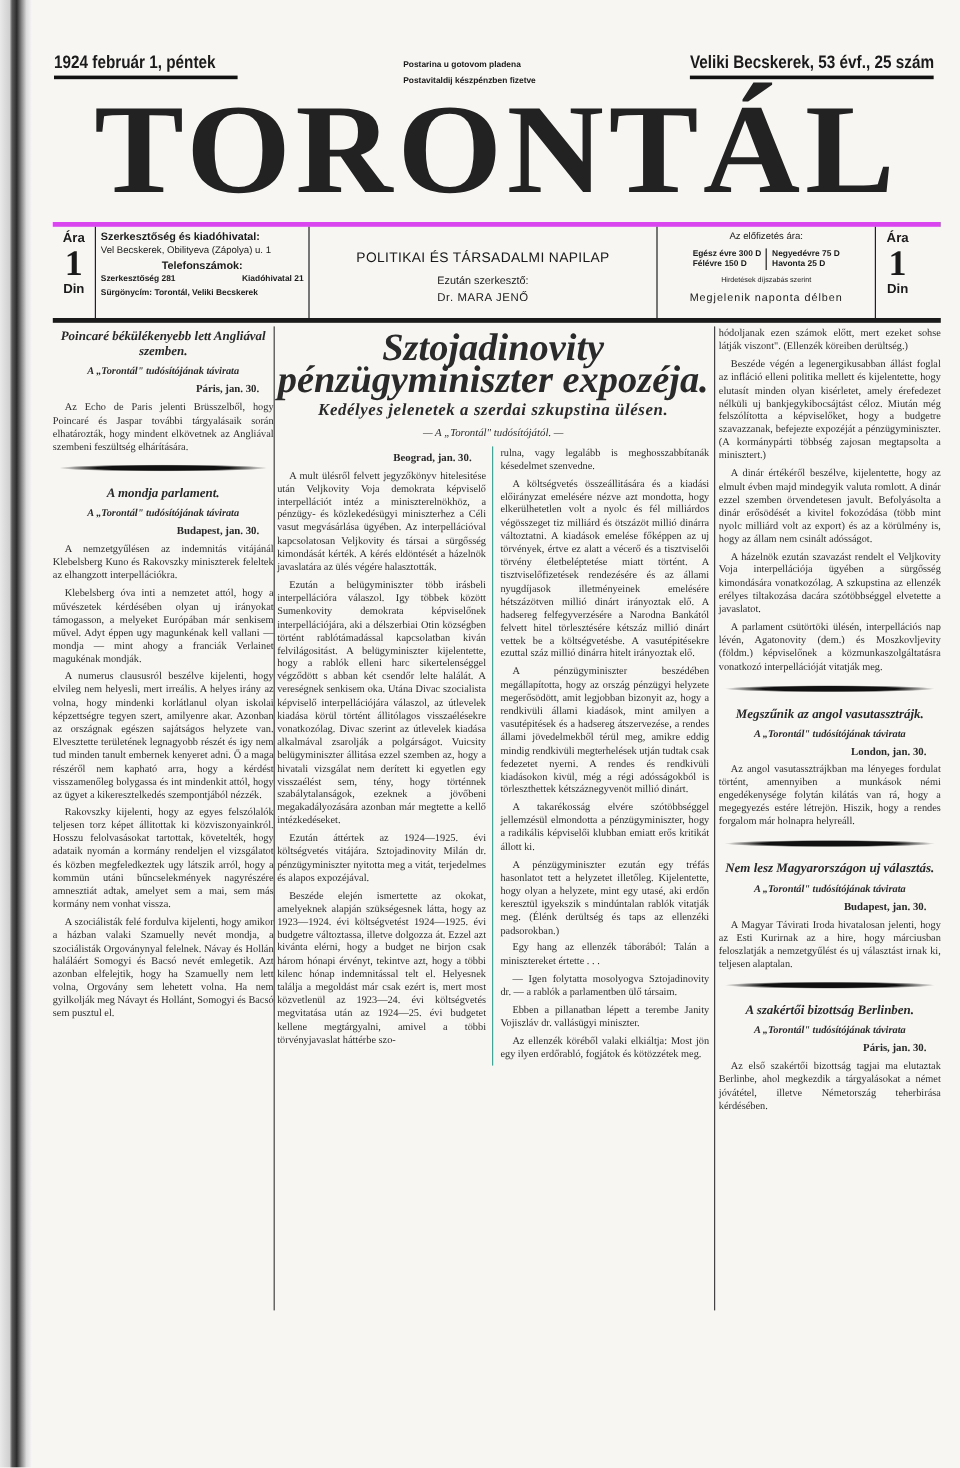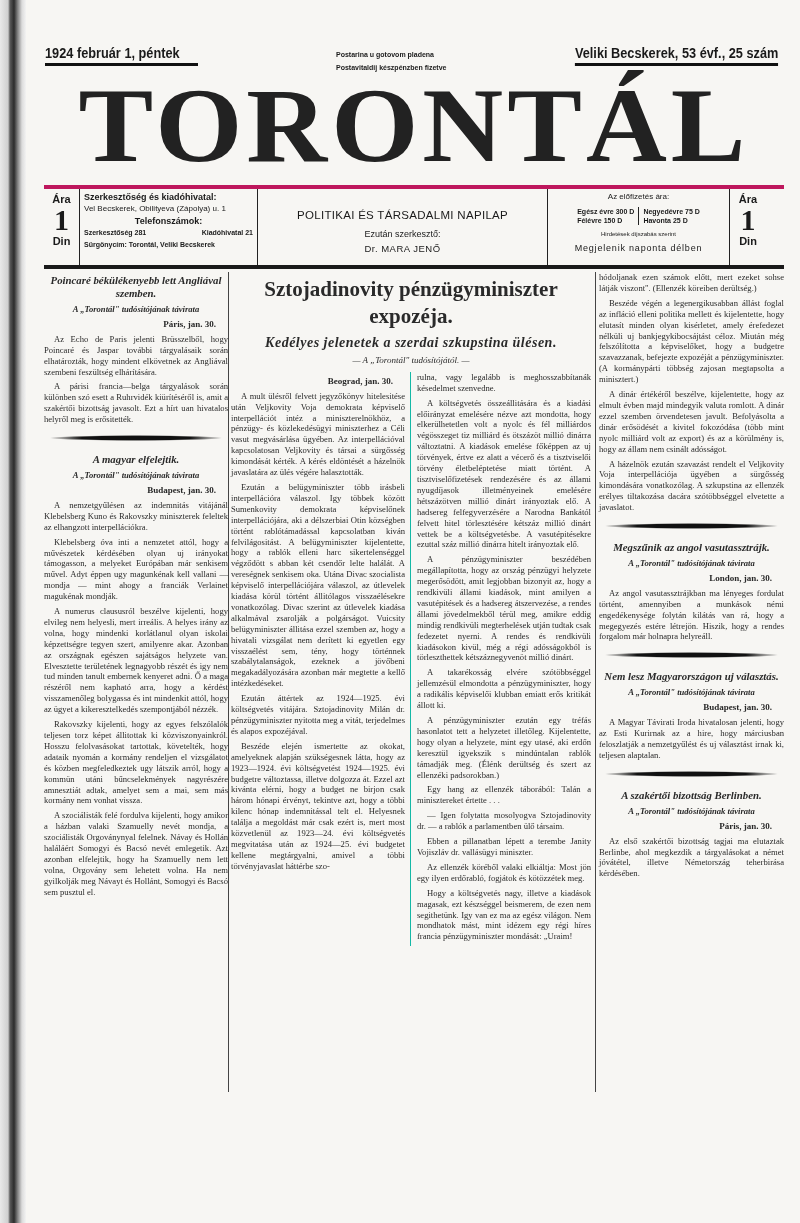--- a/index.html
+++ b/index.html
@@ -37,21 +37,21 @@
     
     .title {
       position: absolute; top: 70px; left: 20px; width: 700px; text-align: center;
       font-family: "Liberation Serif", serif; font-size: 112px; font-weight: bold;
       letter-spacing: 4px; line-height: 110px; color: #222;
       transform: scaleY(0.95);
     }
     
     .infobox {
       position: absolute; top: 185px; left: 0; width: 740px; height: 76px;
-      border-top: 4px solid #be185d; border-bottom: 4px solid #1a1a1a;
+      border-top: 4px solid #d946ef; border-bottom: 4px solid #1a1a1a;
       display: flex; font-family: "Liberation Sans", sans-serif;
     }
     .ib-cell { border-right: 1px solid #222; box-sizing: border-box; padding: 2px 4px; }
     .ib-cell:last-child { border-right: none; }
     .price { width: 36px; text-align: center; font-weight: bold; }
     .price .ara { font-size: 11px; margin-top: 2px; }
     .price .num { font-size: 30px; line-height: 30px; font-family: "Liberation Serif", serif; }
     .price .din { font-size: 11px; }
     .office { width: 178px; font-size: 8px; line-height: 12px; }
     .office .b { font-weight: bold; font-size: 9px; }
@@ -80,21 +80,21 @@
     .vr3 { left: 551px; }
     .art-title { font-weight: bold; font-style: italic; text-align: center; font-size: 10.8px; line-height: 13px; margin-top: 2px; }
     .art-source { font-style: italic; text-align: center; font-size: 8.6px; margin-top: 4px; font-weight: bold; }
     .dateline { text-align: right; font-weight: bold; font-size: 9px; margin: 4px 12px 4px 0; }
     .para { text-indent: 10px; margin: 0 0 4px 0; }
     .divider {
       height: 6px; margin: 10px 4px 12px 4px;
       background: radial-gradient(ellipse at center, #111 0%, #111 45%, transparent 70%);
       border-radius: 50%;
     }
-    .big-title { font-weight: bold; text-align: center; font-size: 21px; line-height: 27px; margin-top: 4px; }
+    .big-title { font-style: italic; font-weight: bold; text-align: center; font-size: 32px; line-height: 27px; margin-top: 4px; }
     .sub-title { font-style: italic; font-weight: bold; text-align: center; font-size: 14px; margin-top: 8px; letter-spacing: 0.5px; }
     .byline { text-align: center; font-style: italic; font-size: 9px; margin-top: 6px; }
     .twocol { display: flex; justify-content: space-between; margin-top: 6px; }
     .twocol .sub-col { width: 174px; }
     .twocol .sub-col + .sub-col { border-left: 1px solid #14b8a6; padding-left: 6px; width: 174px; }
   </style>
 </head>
 <body>
 
 <div class="binding-edge"></div>
@@ -158,25 +158,24 @@
   <div class="col-area">
     <div class="vrule vr1"></div>
     <div class="vrule vr3"></div>
 
     <div class="column c1">
       <div>
         <div class="art-title">Poincaré békülékenyebb lett Angliával szemben.</div>
         <div class="art-source">A „Torontál" tudósítójának távirata</div>
         <div class="dateline">Páris, jan. 30.</div>
         <p class="para">Az Echo de Paris jelenti Brüsszelből, hogy Poincaré és Jaspar további tárgyalásaik során elhatározták, hogy mindent elkövetnek az Angliával szembeni feszültség elhárítására.</p>
-        <p class="para">A párisi francia—belga tárgyalások során különben szó esett a Ruhrvidék kiürítéséről is, amit a szakértői bizottság javasolt. Ezt a hírt uan hivatalos helyről meg is erősitették.</p>
-      </div>
-      <div class="divider"></div>
-      <div>
-        <div class="art-title">A magyar elfelejtik.</div>
+      </div>
+      <div class="divider"></div>
+      <div>
+        <div class="art-title">A mondja parlament.</div>
         <div class="art-source">A „Torontál" tudósítójának távirata</div>
         <div class="dateline">Budapest, jan. 30.</div>
         <p class="para">A nemzetgyűlésen az indemnitás vitájánál Klebelsberg Kuno és Rakovszky miniszterek feleltek az elhangzott interpellációkra.</p>
         <p class="para">Klebelsberg óva inti a nemzetet attól, hogy a művészetek kérdésében olyan uj irányokat támogasson, a melyeket Európában már senkisem művel. Adyt éppen ugy magunkénak kell vallani — mondja — mint ahogy a franciák Verlainet magukénak mondják.</p>
         <p class="para">A numerus claususról beszélve kijelenti, hogy elvileg nem helyesli, mert irreális. A helyes irány az volna, hogy mindenki korlátlanul olyan iskolai képzettségre tegyen szert, amilyenre akar. Azonban az országnak egészen sajátságos helyzete van. Elvesztette területének legnagyobb részét és igy nem tud minden tanult embernek kenyeret adni. Ő a maga részéről nem kapható arra, hogy a kérdést visszamenőleg bolygassa és int mindenkit attól, hogy az ügyet a kikeresztelkedés szempontjából nézzék.</p>
         <p class="para">Rakovszky kijelenti, hogy az egyes felszólalók teljesen torz képet állitottak ki közviszonyainkról. Hosszu felolvasásokat tartottak, követelték, hogy adataik nyomán a kormány rendeljen el vizsgálatot és közben megfeledkeztek ugy látszik arról, hogy a kommün utáni bűncselekmények nagyrészére amnesztiát adtak, amelyet sem a mai, sem más kormány nem vonhat vissza.</p>
         <p class="para">A szociálisták felé fordulva kijelenti, hogy amikor a házban valaki Szamuelly nevét mondja, a szociálisták Orgoványnyal felelnek. Návay és Hollán haláláért Somogyi és Bacsó nevét emlegetik. Azt azonban elfelejtik, hogy ha Szamuelly nem lett volna, Orgovány sem lehetett volna. Ha nem gyilkolják meg Návayt és Hollánt, Somogyi és Bacsó sem pusztul el.</p>
       </div>
     </div>
 
@@ -190,36 +189,36 @@
           <p class="para">A mult ülésről felvett jegyzőkönyv hitelesitése után Veljkovity Voja demokrata képviselő interpellációt intéz a miniszterelnökhöz, a pénzügy- és közlekedésügyi miniszterhez a Céli vasut megvásárlása ügyében. Az interpellációval kapcsolatosan Veljkovity és társai a sürgősség kimondását kérték. A kérés eldöntését a házelnök javaslatára az ülés végére halasztották.</p>
           <p class="para">Ezután a belügyminiszter több irásbeli interpellációra válaszol. Igy többek között Sumenkovity demokrata képviselőnek interpellációjára, aki a délszerbiai Otin községben történt rablótámadással kapcsolatban kiván felvilágositást. A belügyminiszter kijelentette, hogy a rablók elleni harc sikertelenséggel végződött s abban két csendőr lelte halálát. A vereségnek senkisem oka. Utána Divac szocialista képviselő interpellációjára válaszol, az útlevelek kiadása körül történt állitólagos visszaélésekre vonatkozólag. Divac szerint az útlevelek kiadása alkalmával zsarolják a polgárságot. Vuicsity belügyminiszter állitása ezzel szemben az, hogy a hivatali vizsgálat nem derített ki egyetlen egy visszaélést sem, tény, hogy történnek szabálytalanságok, ezeknek a jövőbeni megakadályozására azonban már megtette a kellő intézkedéseket.</p>
           <p class="para">Ezután áttértek az 1924—1925. évi költségvetés vitájára. Sztojadinovity Milán dr. pénzügyminiszter nyitotta meg a vitát, terjedelmes és alapos expozéjával.</p>
           <p class="para">Beszéde elején ismertette az okokat, amelyeknek alapján szükségesnek látta, hogy az 1923—1924. évi költségvetést 1924—1925. évi budgetre változtassa, illetve dolgozza át. Ezzel azt kivánta elérni, hogy a budget ne birjon csak három hónapi érvényt, tekintve azt, hogy a többi kilenc hónap indemnitással telt el. Helyesnek találja a megoldást már csak ezért is, mert most közvetlenül az 1923—24. évi költségvetés megvitatása után az 1924—25. évi budgetet kellene megtárgyalni, amivel a többi törvényjavaslat háttérbe szo-</p>
         </div>
         <div class="sub-col">
           <p class="para" style="text-indent:0">rulna, vagy legalább is meghosszabbítanák késedelmet szenvedne.</p>
           <p class="para">A költségvetés összeállitására és a kiadási előirányzat emelésére nézve azt mondotta, hogy elkerülhetetlen volt a nyolc és fél milliárdos végösszeget tiz milliárd és ötszázöt millió dinárra változtatni. A kiadások emelése főképpen az uj törvények, értve ez alatt a vécerő és a tisztviselői törvény életbeléptetése miatt történt. A tisztviselőfizetések rendezésére és az állami nyugdíjasok illetményeinek emelésére hétszázötven millió dinárt irányoztak elő. A hadsereg felfegyverzésére a Narodna Bankától felvett hitel törlesztésére kétszáz millió dinárt vettek be a költségvetésbe. A vasutépitésekre ezuttal száz millió dinárra hitelt irányoztak elő.</p>
           <p class="para">A pénzügyminiszter beszédében megállapította, hogy az ország pénzügyi helyzete megerősödött, amit legjobban bizonyit az, hogy a rendkivüli állami kiadások, mint amilyen a vasutépitések és a hadsereg átszervezése, a rendes állami jövedelmekből térül meg, amikre eddig mindig rendkivüli megterhelések utján tudtak csak fedezetet nyerni. A rendes és rendkivüli kiadásokon kivül, még a régi adósságokból is törleszthettek kétszáznegyvenöt millió dinárt.</p>
           <p class="para">A takarékosság elvére szótöbbséggel jellemzésül elmondotta a pénzügyminiszter, hogy a radikális képviselői klubban emiatt erős kritikát állott ki.</p>
-          <p class="para">A pénzügyminiszter ezután egy tréfás hasonlatot tett a helyzetet illetőleg. Kijelentette, hogy olyan a helyzete, mint egy utasé, aki erdőn keresztül igyekszik s mindúntalan rablók támadják meg. (Élénk derültség és szert az ellenzéki padsorokban.)</p>
+          <p class="para">A pénzügyminiszter ezután egy tréfás hasonlatot tett a helyzetet illetőleg. Kijelentette, hogy olyan a helyzete, mint egy utasé, aki erdőn keresztül igyekszik s mindúntalan rablók vitatják meg. (Élénk derültség és taps az ellenzéki padsorokban.)</p>
           <p class="para">Egy hang az ellenzék táborából: Talán a minisztereket értette . . .</p>
           <p class="para">— Igen folytatta mosolyogva Sztojadinovity dr. — a rablók a parlamentben ülő társaim.</p>
           <p class="para">Ebben a pillanatban lépett a terembe Janity Vojiszláv dr. vallásügyi miniszter.</p>
           <p class="para">Az ellenzék köréből valaki elkiáltja: Most jön egy ilyen erdőrabló, fogjátok és kötözzétek meg.</p>
-          <p class="para">Hogy a költségvetés nagy, illetve a kiadások magasak, ezt készséggel beismerem, de ezen nem segithetünk. Igy van ez ma az egész világon. Nem mondhatok mást, mint idézem egy régi híres francia pénzügyminiszter mondását: „Uraim!</p>
         </div>
       </div>
     </div>
 
     <div class="column c4">
       <div>
         <p class="para" style="text-indent:0">hódoljanak ezen számok előtt, mert ezeket sohse látják viszont". (Ellenzék köreiben derültség.)</p>
         <p class="para">Beszéde végén a legenergikusabban állást foglal az infláció elleni politika mellett és kijelentette, hogy elutasít minden olyan kisérletet, amely érefedezet nélküli uj bankjegykibocsájtást céloz. Miután még felszólította a képviselőket, hogy a budgetre szavazzanak, befejezte expozéját a pénzügyminiszter. (A kormánypárti többség zajosan megtapsolta a minisztert.)</p>
         <p class="para">A dinár értékéről beszélve, kijelentette, hogy az elmult évben majd mindegyik valuta romlott. A dinár ezzel szemben örvendetesen javult. Befolyásolta a dinár erősödését a kivitel fokozódása (több mint nyolc milliárd volt az export) és az a körülmény is, hogy az állam nem csinált adósságot.</p>
         <p class="para">A házelnök ezután szavazást rendelt el Veljkovity Voja interpellációja ügyében a sürgősség kimondására vonatkozólag. A szkupstina az ellenzék erélyes tiltakozása dacára szótöbbséggel elvetette a javaslatot.</p>
+        <p class="para">A parlament csütörtöki ülésén, interpellációs nap lévén, Agatonovity (dem.) és Moszkovljevity (földm.) képviselőnek a közmunkaszolgáltatásra vonatkozó interpellációját vitatják meg.</p>
       </div>
       <div class="divider"></div>
       <div>
         <div class="art-title">Megszűnik az angol vasutassztrájk.</div>
         <div class="art-source">A „Torontál" tudósítójának távirata</div>
         <div class="dateline">London, jan. 30.</div>
         <p class="para">Az angol vasutassztrájkban ma lényeges fordulat történt, amennyiben a munkások némi engedékenysége folytán kilátás van rá, hogy a megegyezés estére létrejön. Hiszik, hogy a rendes forgalom már holnapra helyreáll.</p>
       </div>
       <div class="divider"></div>
       <div>

